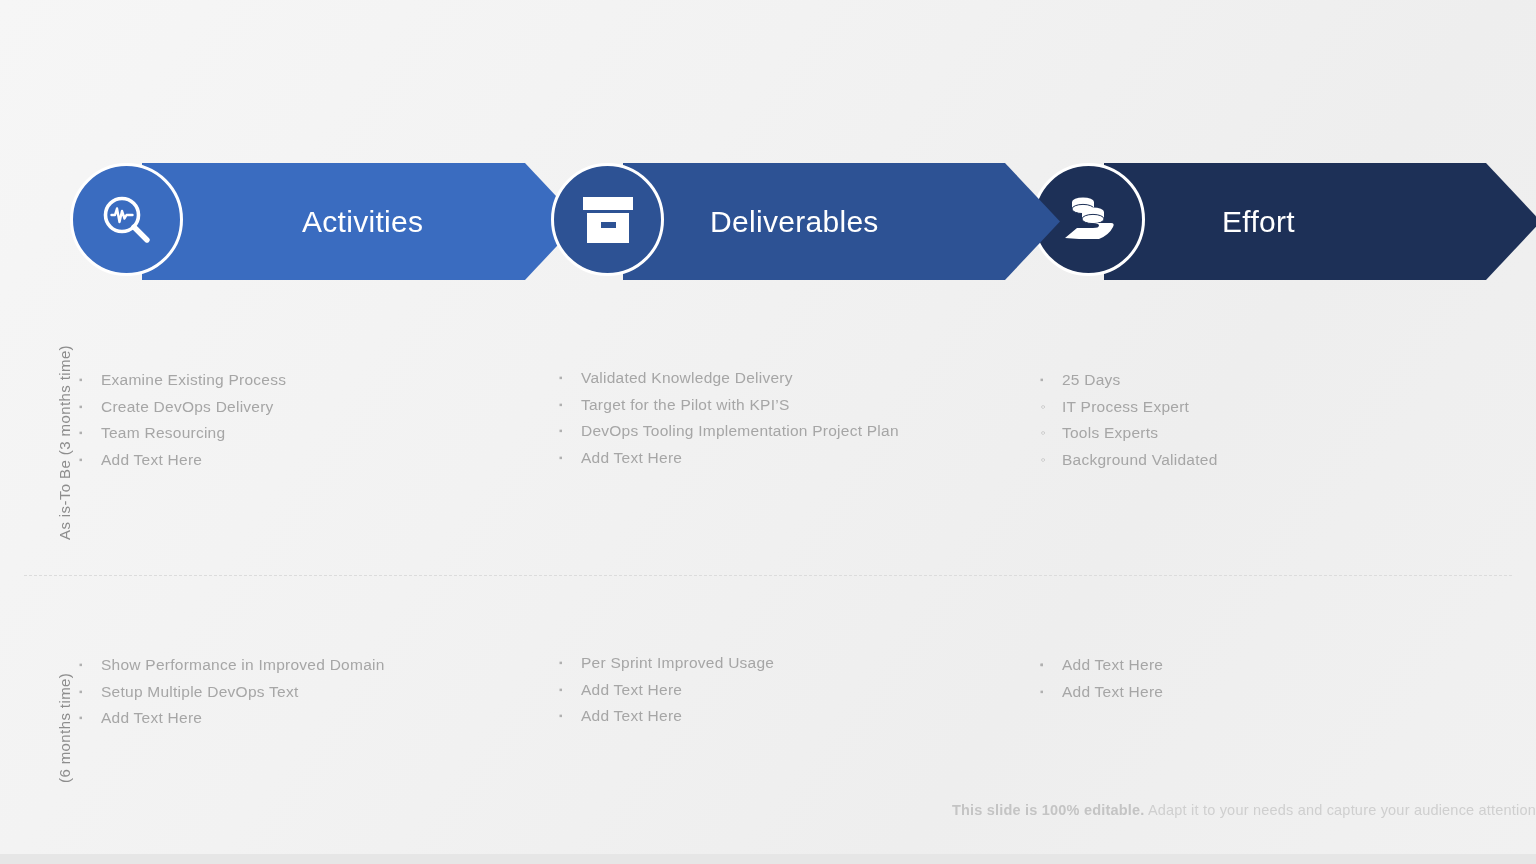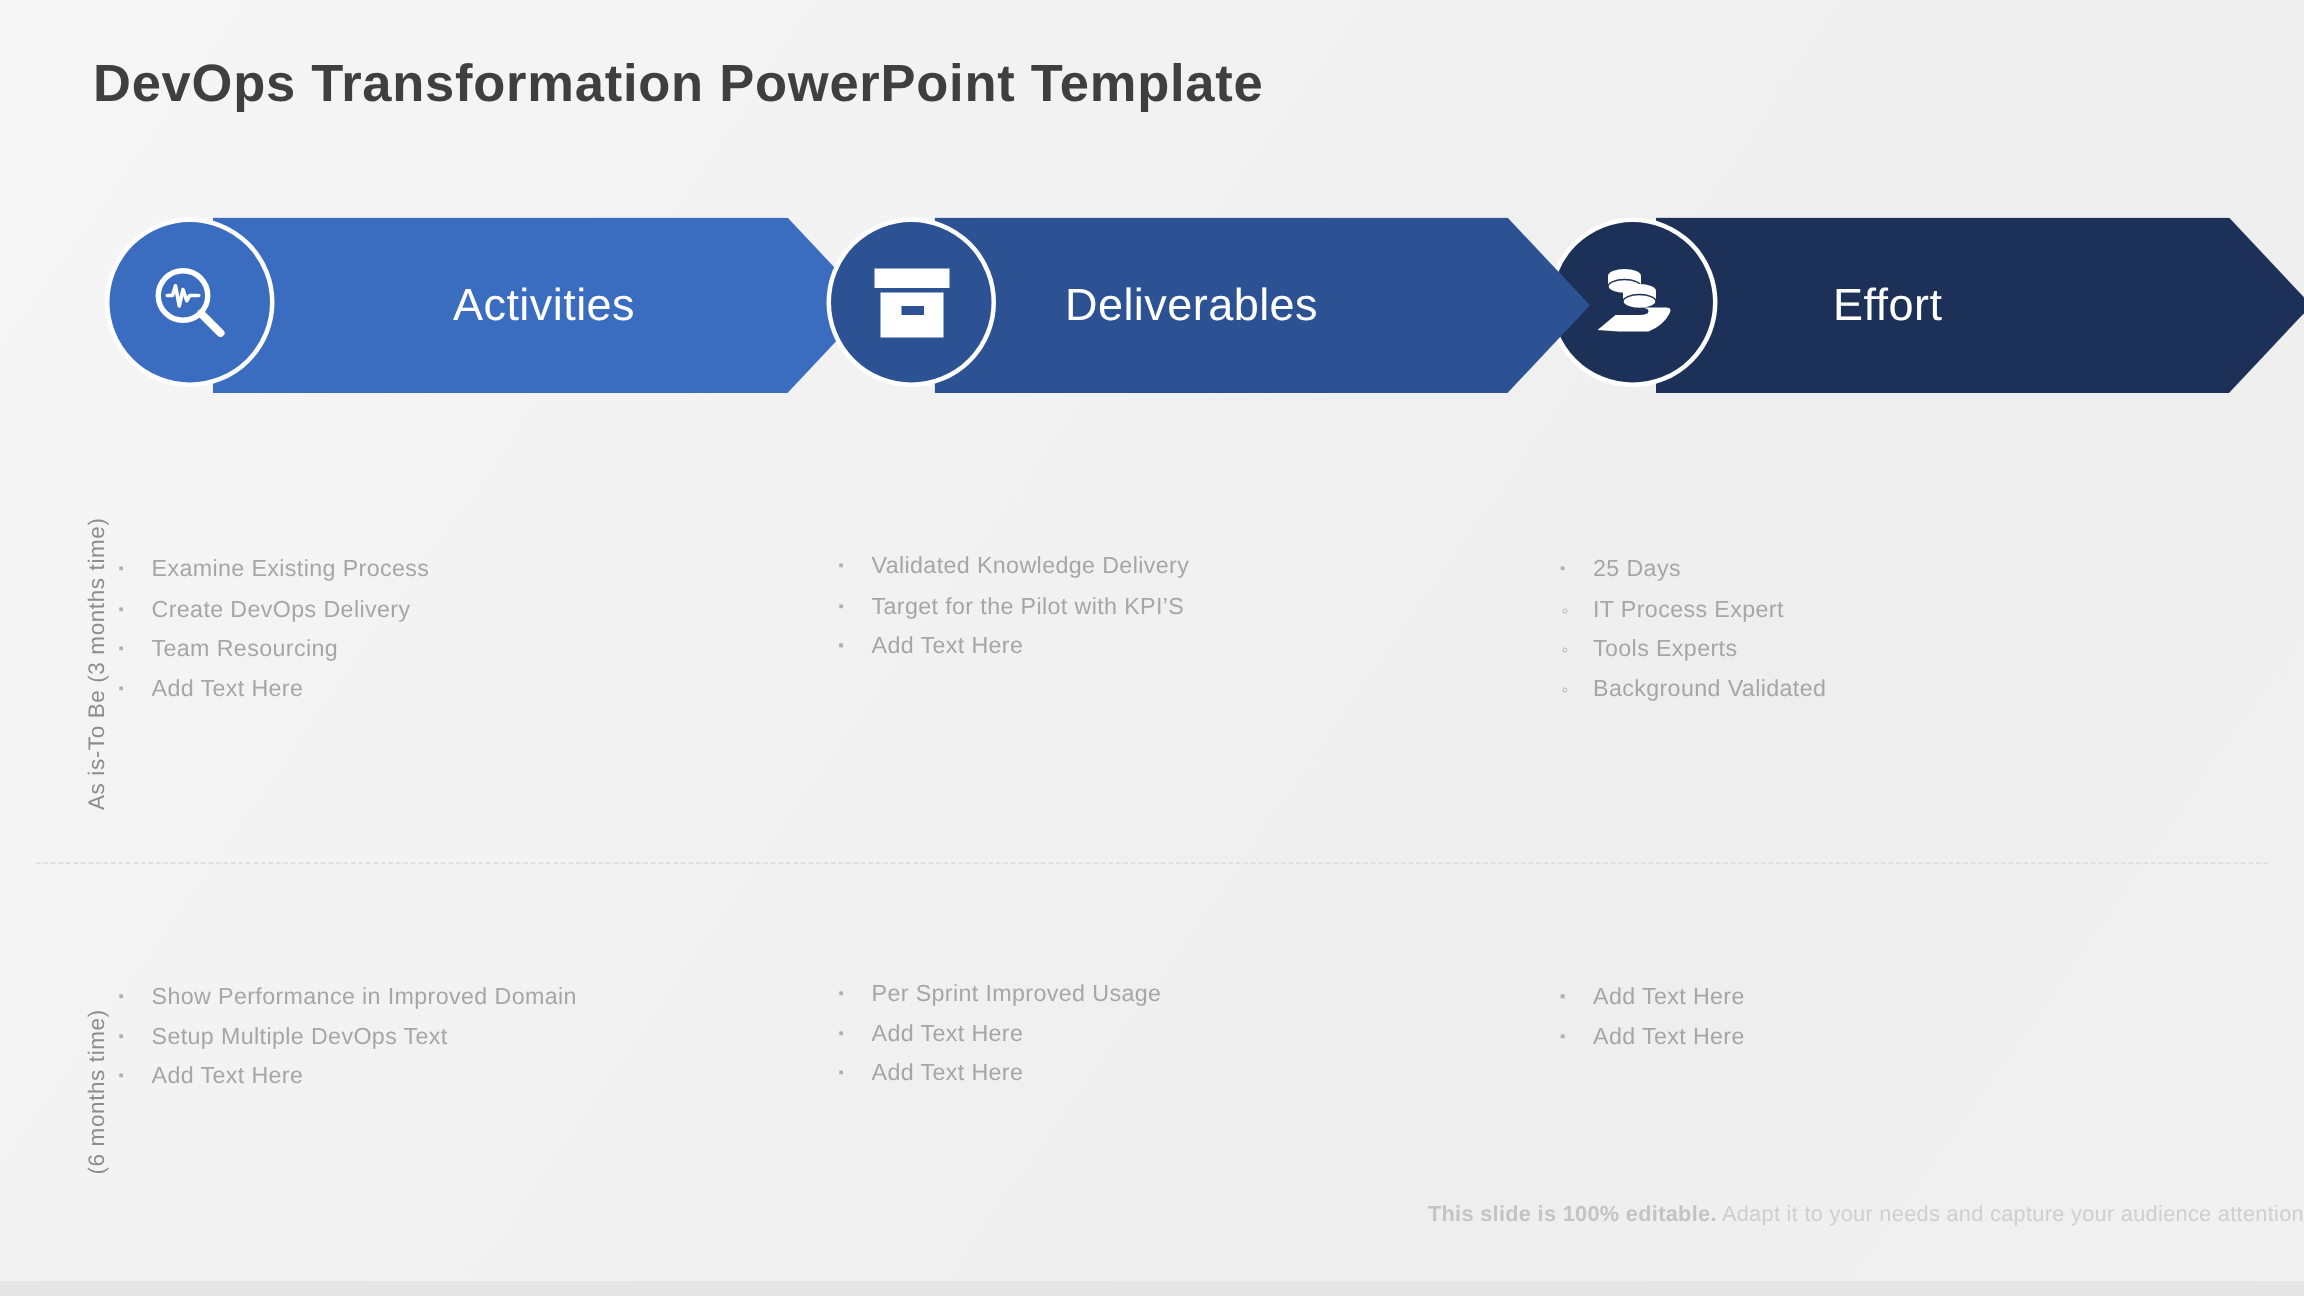--- a/index.html
+++ b/index.html
@@ -34,21 +34,21 @@
     font-size: 35px;
     font-weight: bold;
     letter-spacing: 0.5px;
     color: #3f3f3f;
     white-space: nowrap;
   }
 
   
   .banner {
     position: absolute;
-    top: 145px;
+    top: 163px;
     height: 117px;
   }
   .arrow-shape {
     position: absolute;
     left: 72px;
     top: 0;
     height: 117px;
     clip-path: polygon(0 0, calc(100% - 55px) 0, 100% 50%, calc(100% - 55px) 100%, 0 100%);
   }
   .arrow-label {
@@ -157,21 +157,20 @@
     color: #cfcfcf;
     letter-spacing: 0.2px;
   }
   #footer-strong { font-weight: bold; color: #c4c4c4; }
 </style>
 </head>
 <body>
 
 <div id="slide">
 
-  <div id="title">DevOps Transformation PowerPoint Template</div>
 
   <div class="banner" id="banner-activities">
     <div class="arrow-shape"></div>
     <div class="arrow-label">Activities</div>
     <div class="badge" id="badge-activities">
       <span>
         <svg width="58" height="58" viewBox="0 0 58 58" aria-hidden="true">
           <circle cx="24" cy="24" r="16.5" fill="none" stroke="#ffffff" stroke-width="3.6"></circle>
           <path d="M13.5 24 L17 24 L19 17.5 L21.5 31 L24 20 L26.5 27.5 L28.5 24 L34.5 24" fill="none" stroke="#ffffff" stroke-width="2.4" stroke-linejoin="round" stroke-linecap="round"></path>
           <line x1="36" y1="36" x2="49" y2="49" stroke="#ffffff" stroke-width="5.4" stroke-linecap="round"></line>
@@ -223,21 +222,21 @@
   <div class="bullets" id="bullets-top-1">
     <div class="bullet-item sq"><span class="bullet-mark">▪</span><span>Examine Existing Process</span></div>
     <div class="bullet-item sq"><span class="bullet-mark">▪</span><span>Create DevOps Delivery</span></div>
     <div class="bullet-item sq"><span class="bullet-mark">▪</span><span>Team Resourcing</span></div>
     <div class="bullet-item sq"><span class="bullet-mark">▪</span><span>Add Text Here</span></div>
   </div>
 
   <div class="bullets" id="bullets-top-2">
     <div class="bullet-item sq"><span class="bullet-mark">▪</span><span>Validated Knowledge Delivery</span></div>
     <div class="bullet-item sq"><span class="bullet-mark">▪</span><span>Target for the Pilot with KPI’S</span></div>
-    <div class="bullet-item sq"><span class="bullet-mark">▪</span></div>
+    <div class="bullet-item sq"><span class="bullet-mark">▪</span><span>DevOps Tooling Implementation Project Plan</span></div>
     <div class="bullet-item sq"><span class="bullet-mark">▪</span><span>Add Text Here</span></div>
   </div>
 
   <div class="bullets" id="bullets-top-3">
     <div class="bullet-item sq"><span class="bullet-mark">▪</span><span>25 Days</span></div>
     <div class="bullet-item ci"><span class="bullet-mark">◦</span><span>IT Process Expert</span></div>
     <div class="bullet-item ci"><span class="bullet-mark">◦</span><span>Tools Experts</span></div>
     <div class="bullet-item ci"><span class="bullet-mark">◦</span><span>Background Validated</span></div>
   </div>
 

